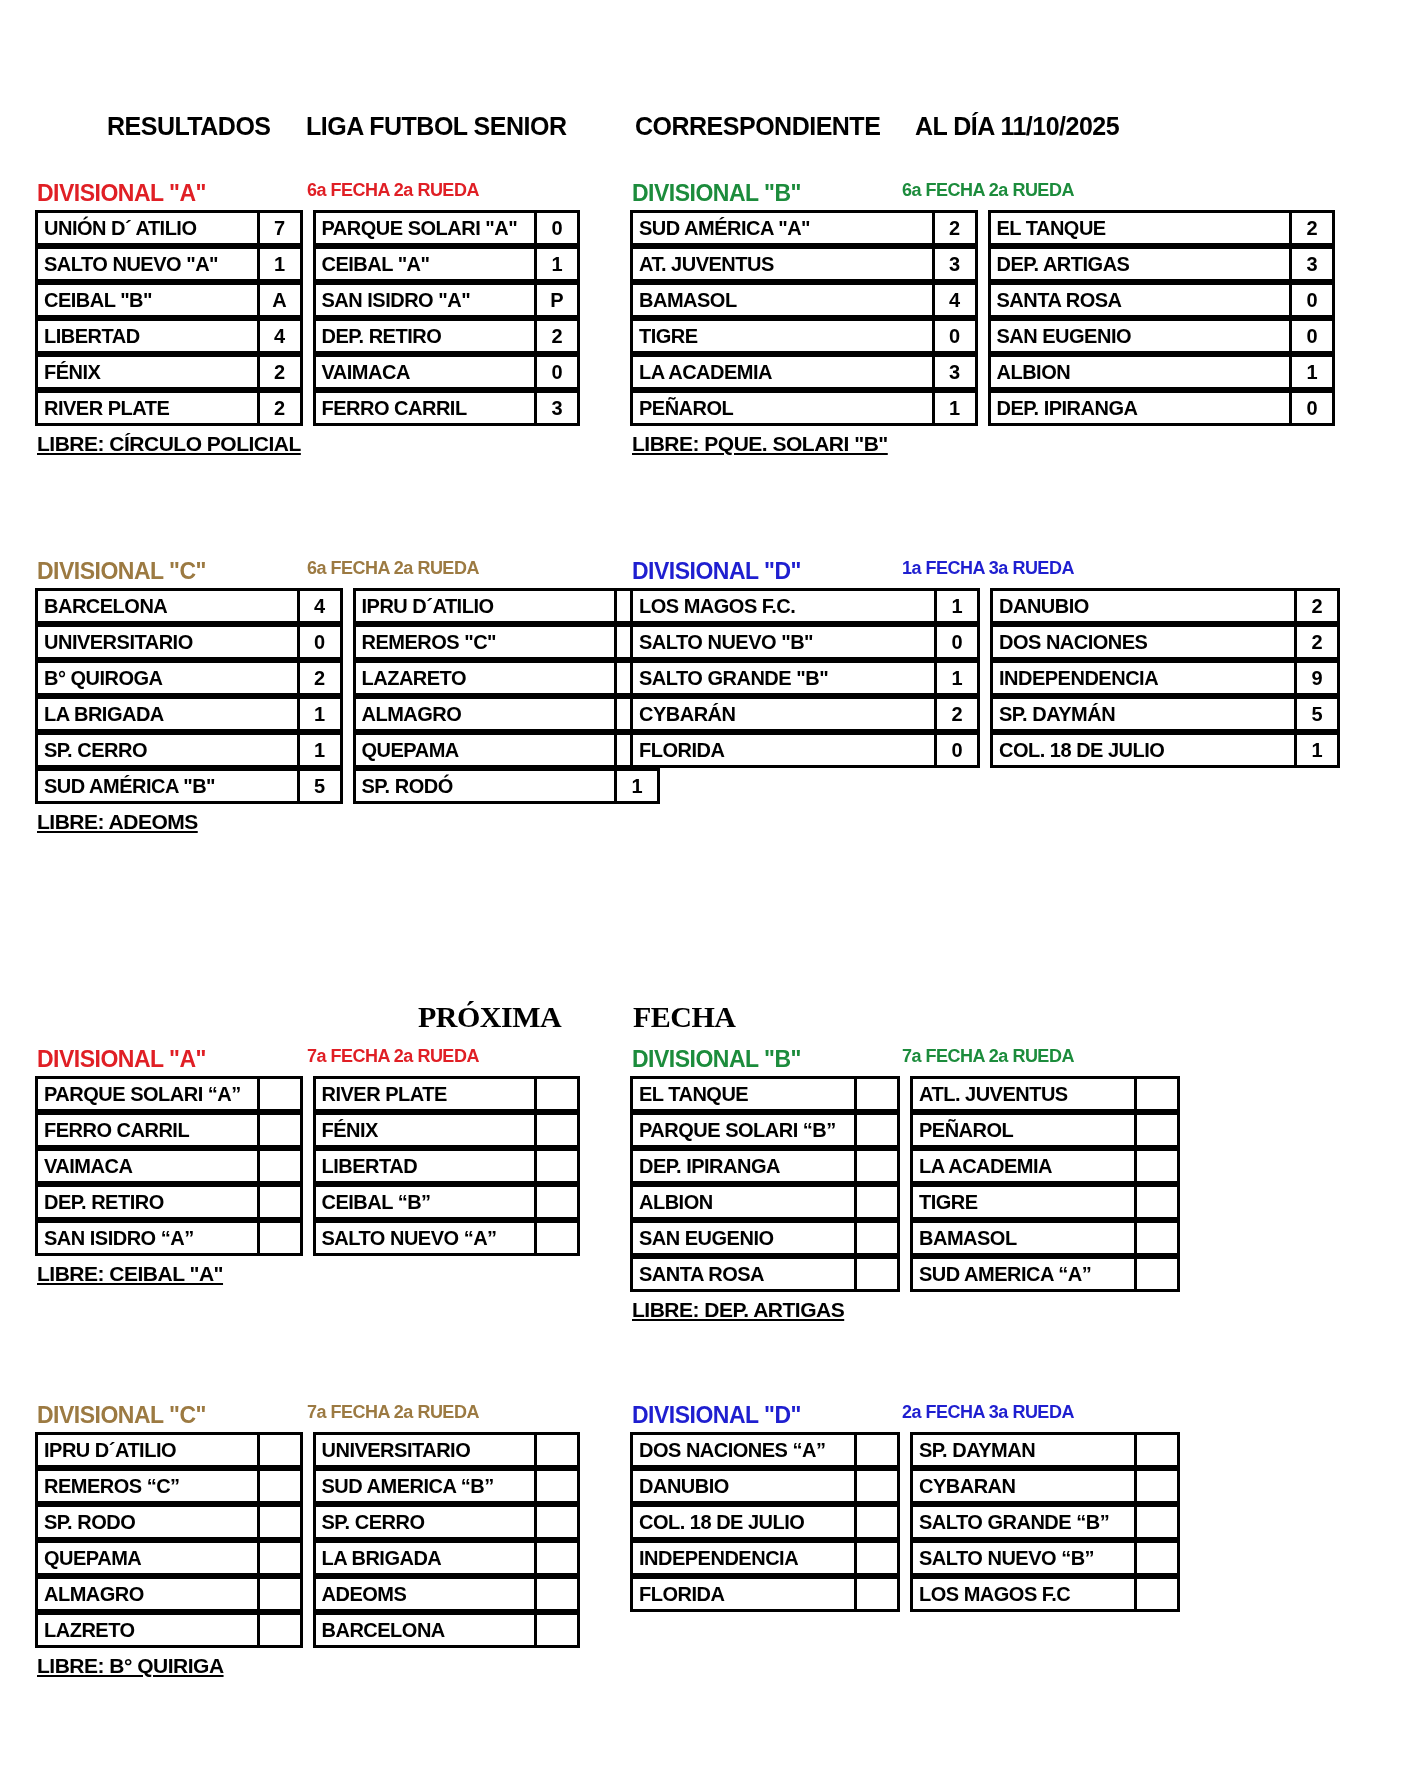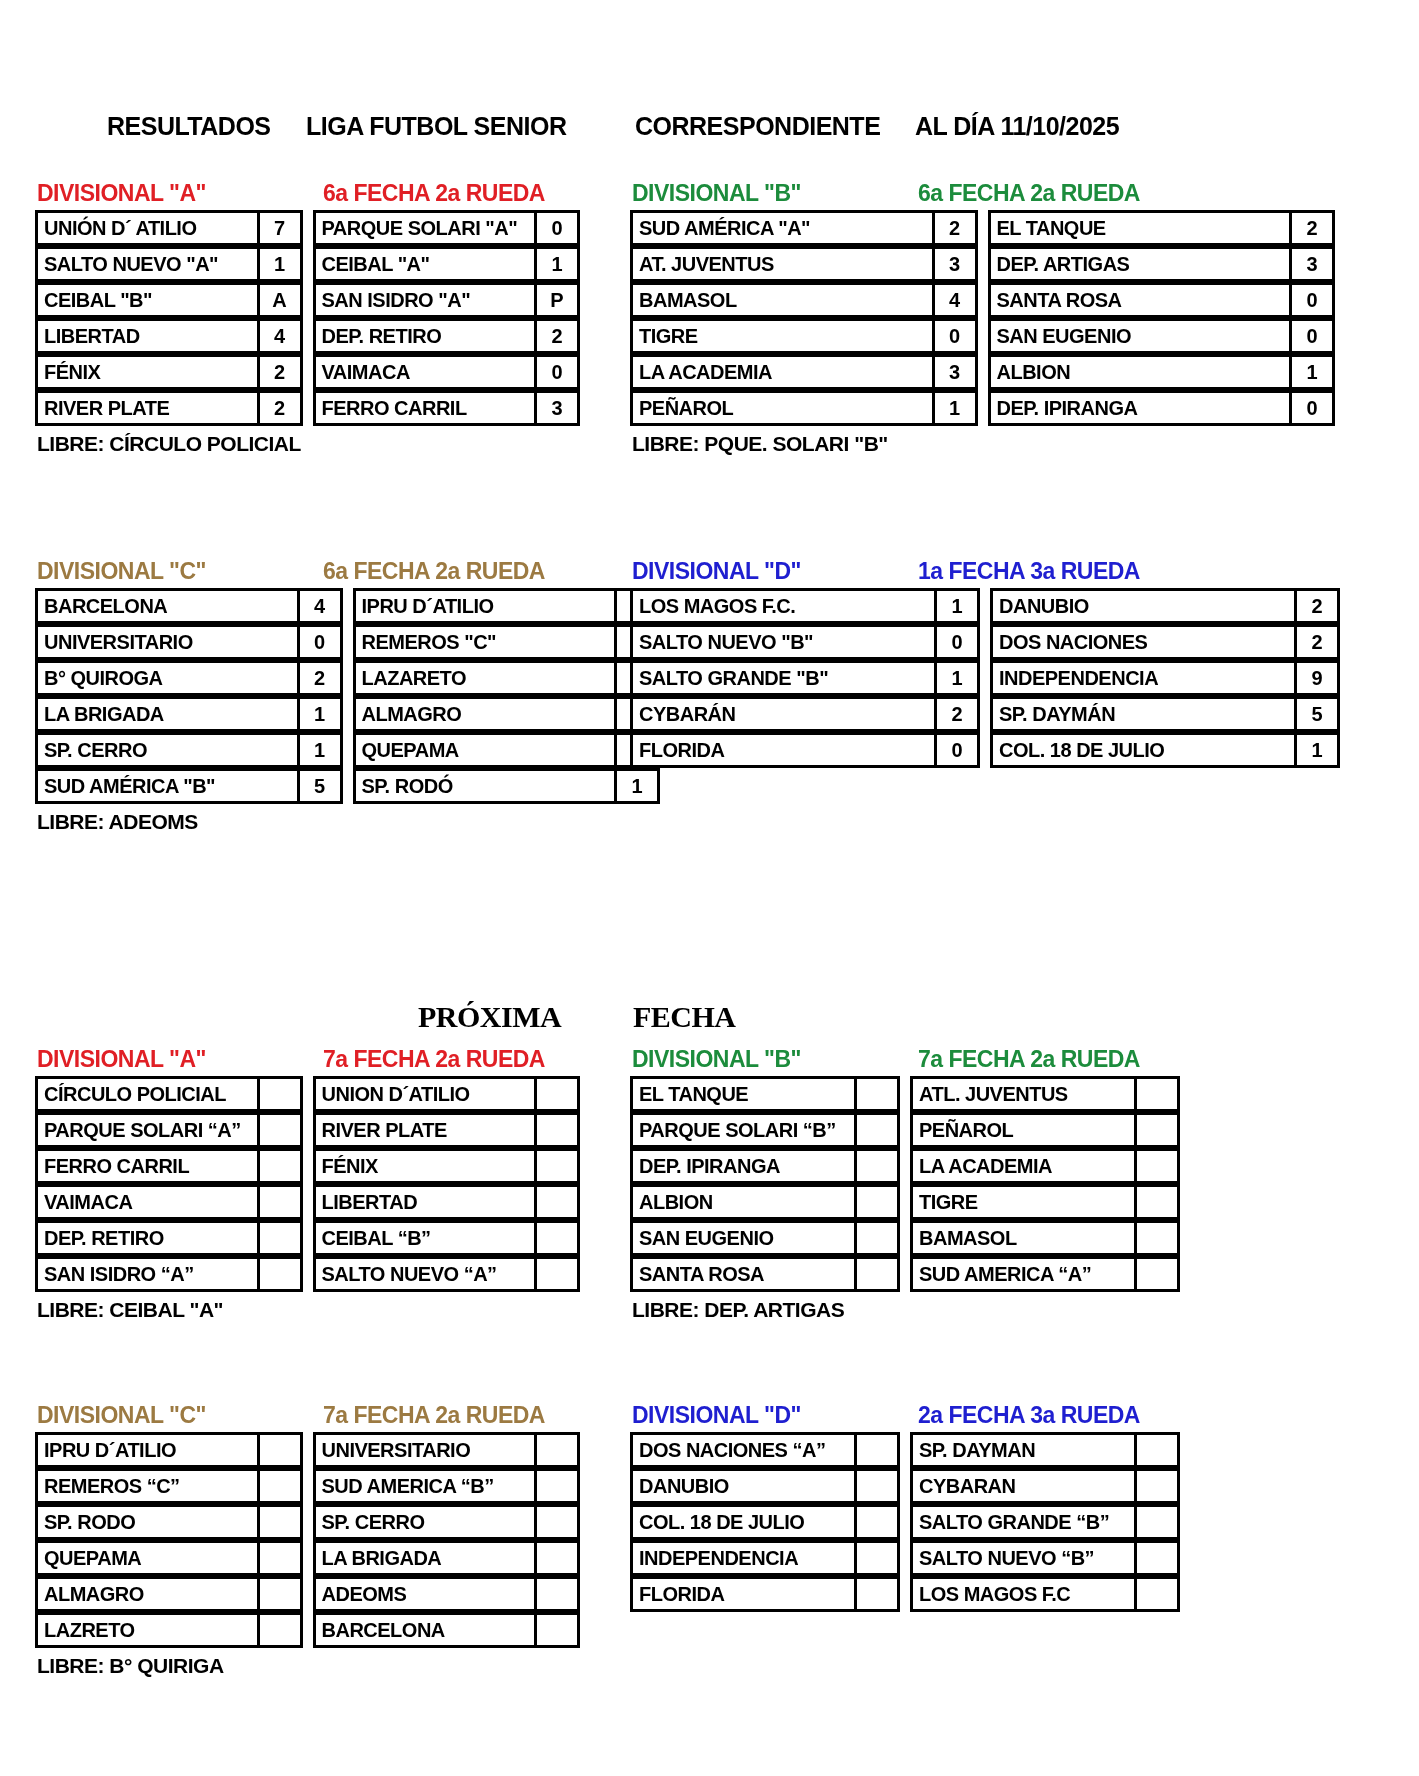--- a/index.html
+++ b/index.html
@@ -6,33 +6,33 @@
   html,body{margin:0;padding:0;}
   body{
     width:1419px;height:1776px;background:#ffffff;position:relative;
     font-family:"Liberation Sans",sans-serif;font-weight:bold;color:#000;
     overflow:hidden;
   }
   .title-part{position:absolute;top:112px;font-size:25px;letter-spacing:-0.5px;white-space:nowrap;}
   .sec{position:absolute;}
   .sec-header{position:relative;height:28px;margin-bottom:2px;}
   .div-label{position:absolute;left:2px;top:0;font-size:23px;letter-spacing:-0.5px;white-space:nowrap;}
-  .fecha-label{position:absolute;left:272px;top:0;font-size:23px;letter-spacing:-0.5px;white-space:nowrap;margin-left:16px;}
+  .fecha-label{position:absolute;left:272px;top:0;font-size:18px;letter-spacing:-0.5px;white-space:nowrap;}
   .row{display:flex;margin-bottom:0;}
   .team{
     flex:1;border:3px solid #000;height:30px;line-height:30px;
     padding-left:6px;font-size:20px;letter-spacing:-0.5px;
     white-space:nowrap;overflow:hidden;background:#fff;
   }
   .score{
     width:40px;border:3px solid #000;border-left:none;height:30px;line-height:30px;
     text-align:center;font-size:20px;background:#fff;
   }
   .colgap{width:10px;}
-  .libre{margin-top:6px;font-size:21px;letter-spacing:-0.5px;padding-left:2px;white-space:nowrap;}
+  .libre{margin-top:6px;font-size:21px;letter-spacing:-0.5px;padding-left:2px;white-space:nowrap;text-decoration:underline;}
   .proxima-word{position:absolute;top:1000px;font-size:30px;letter-spacing:-0.5px;font-family:Liberation Serif, serif;}
 </style>
 </head>
 <body>
 
 <span class="title-part" style="left:91px;margin-left:16px;">RESULTADOS</span>
 <span class="title-part" style="left:306px;">LIGA FUTBOL SENIOR</span>
 <span class="title-part" style="left:635px;">CORRESPONDIENTE</span>
 <span class="title-part" style="left:915px;">AL DÍA 11/10/2025</span>
 
@@ -239,27 +239,20 @@
 <span class="proxima-word" style="left:418px;">PRÓXIMA</span>
 <span class="proxima-word" style="left:633px;">FECHA</span>
 
 <section class="sec" style="left:35px;top:1046px;width:545px;">
   <div class="sec-header">
     <span class="div-label" style="color: rgb(224, 31, 37);">DIVISIONAL "A"</span>
     <span class="fecha-label" style="color: rgb(224, 31, 37);">7a FECHA 2a RUEDA</span>
   </div>
   <div class="rows">
       <div class="row">
-        <div class="team">CÍRCULO POLICIAL</div>
-        <div class="score"></div>
-        <div class="colgap"></div>
-        <div class="team">UNION D´ATILIO</div>
-        <div class="score"></div>
-      </div>
-      <div class="row">
         <div class="team">PARQUE SOLARI “A”</div>
         <div class="score"></div>
         <div class="colgap"></div>
         <div class="team">RIVER PLATE</div>
         <div class="score"></div>
       </div>
       <div class="row">
         <div class="team">FERRO CARRIL</div>
         <div class="score"></div>
         <div class="colgap"></div>

